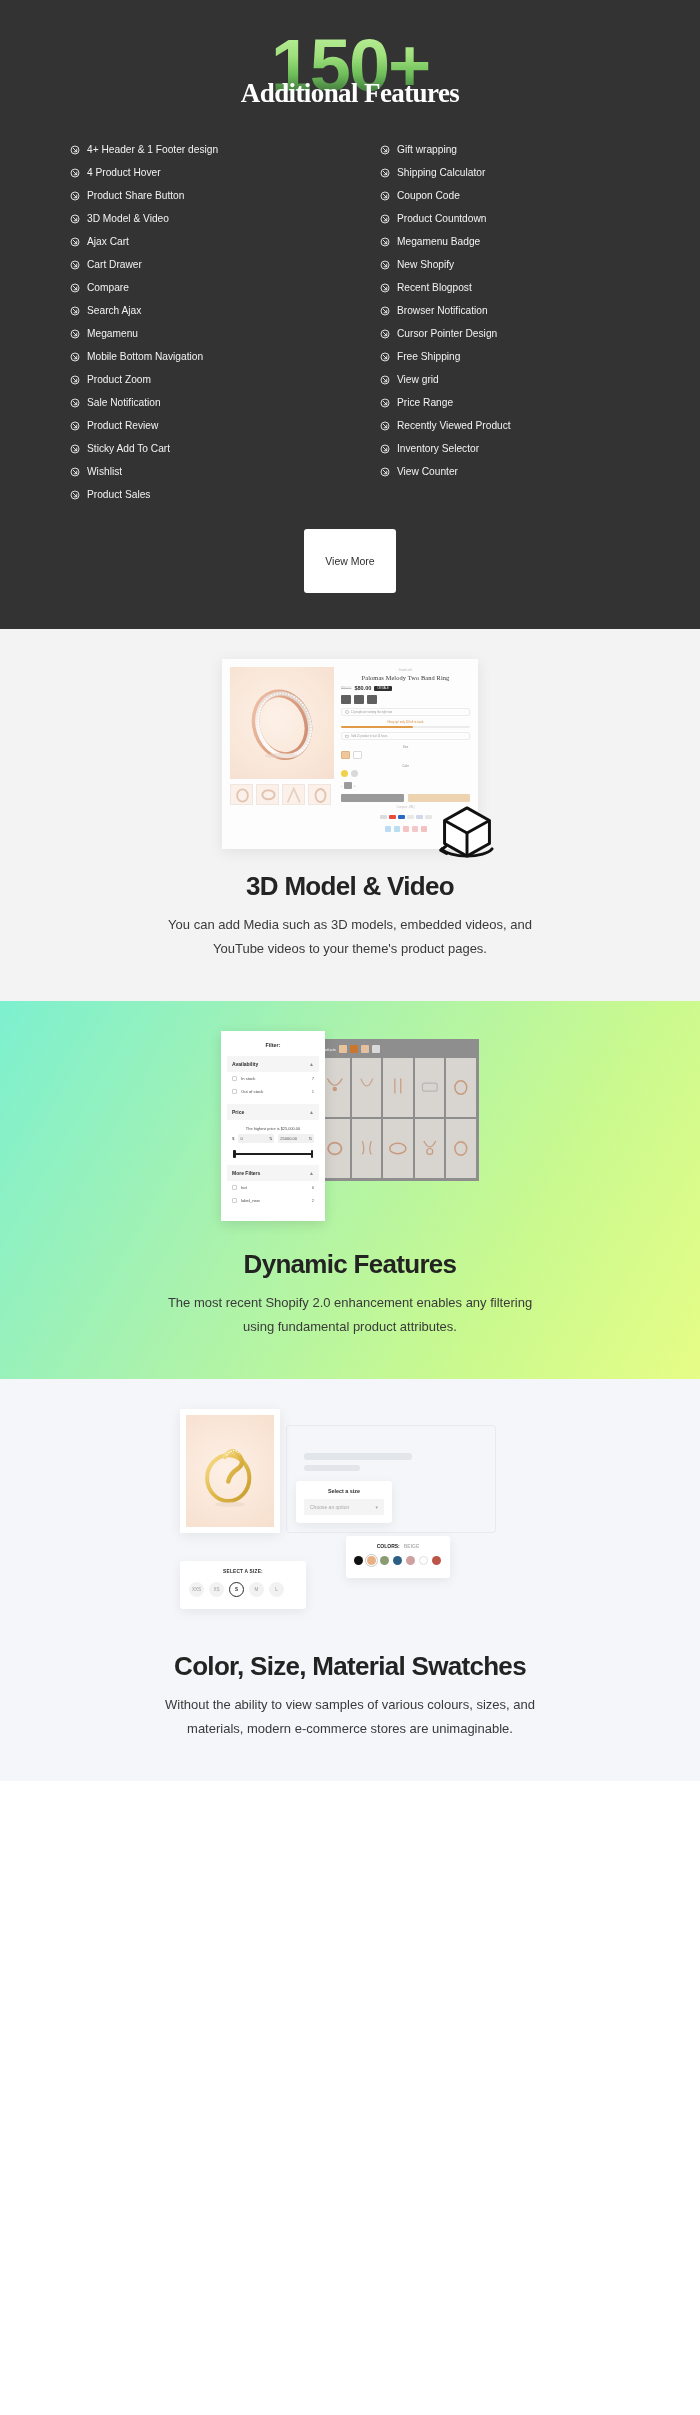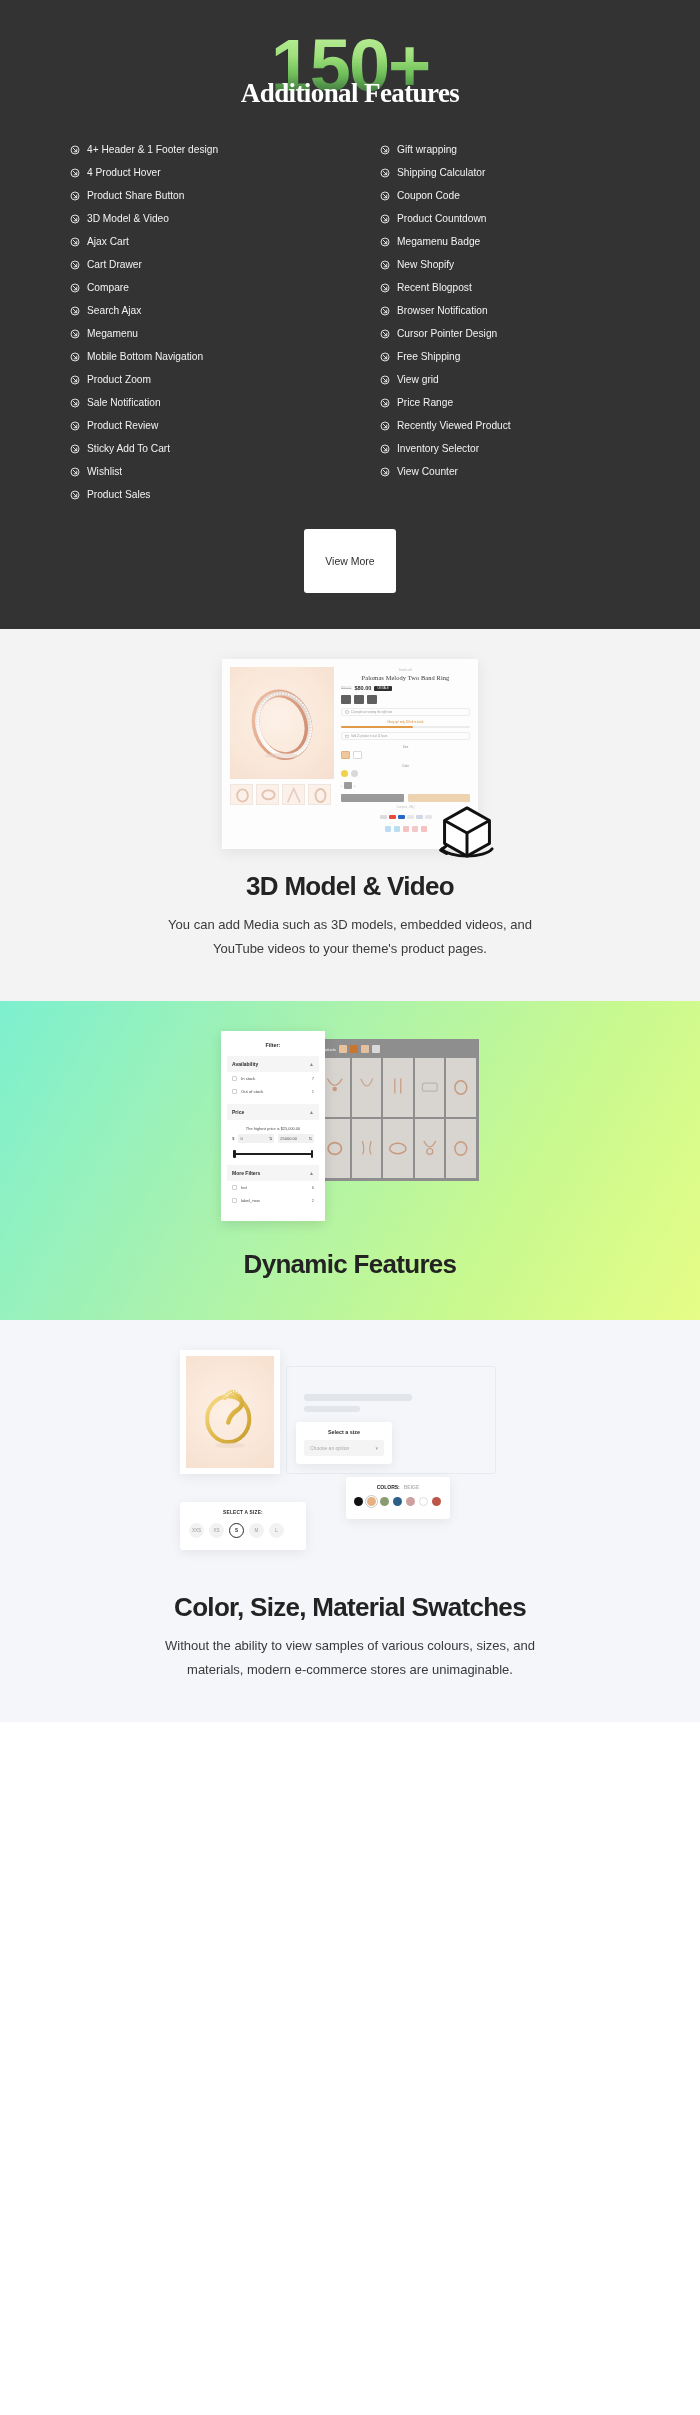--- a/index.html
+++ b/index.html
@@ -744,20 +744,21 @@
       </div>
       <div class="fp-row">
         <span class="fp-cb"></span>
         <span>label_new</span>
         <span class="fp-count">2</span>
       </div>
     </div>
   </div>
 
   <h2 class="promo-title">Dynamic Features</h2>
+  <p class="promo-desc">The most recent Shopify 2.0 enhancement enables any filtering using fundamental product attributes.</p>
 </section>
 
 <section class="promo-block light">
   <div class="sw-mock">
     <div class="sw-big"></div>
     <div class="sw-skel1"></div>
     <div class="sw-skel2"></div>
 
     <div class="sw-card">
       <div class="sw-photo">

